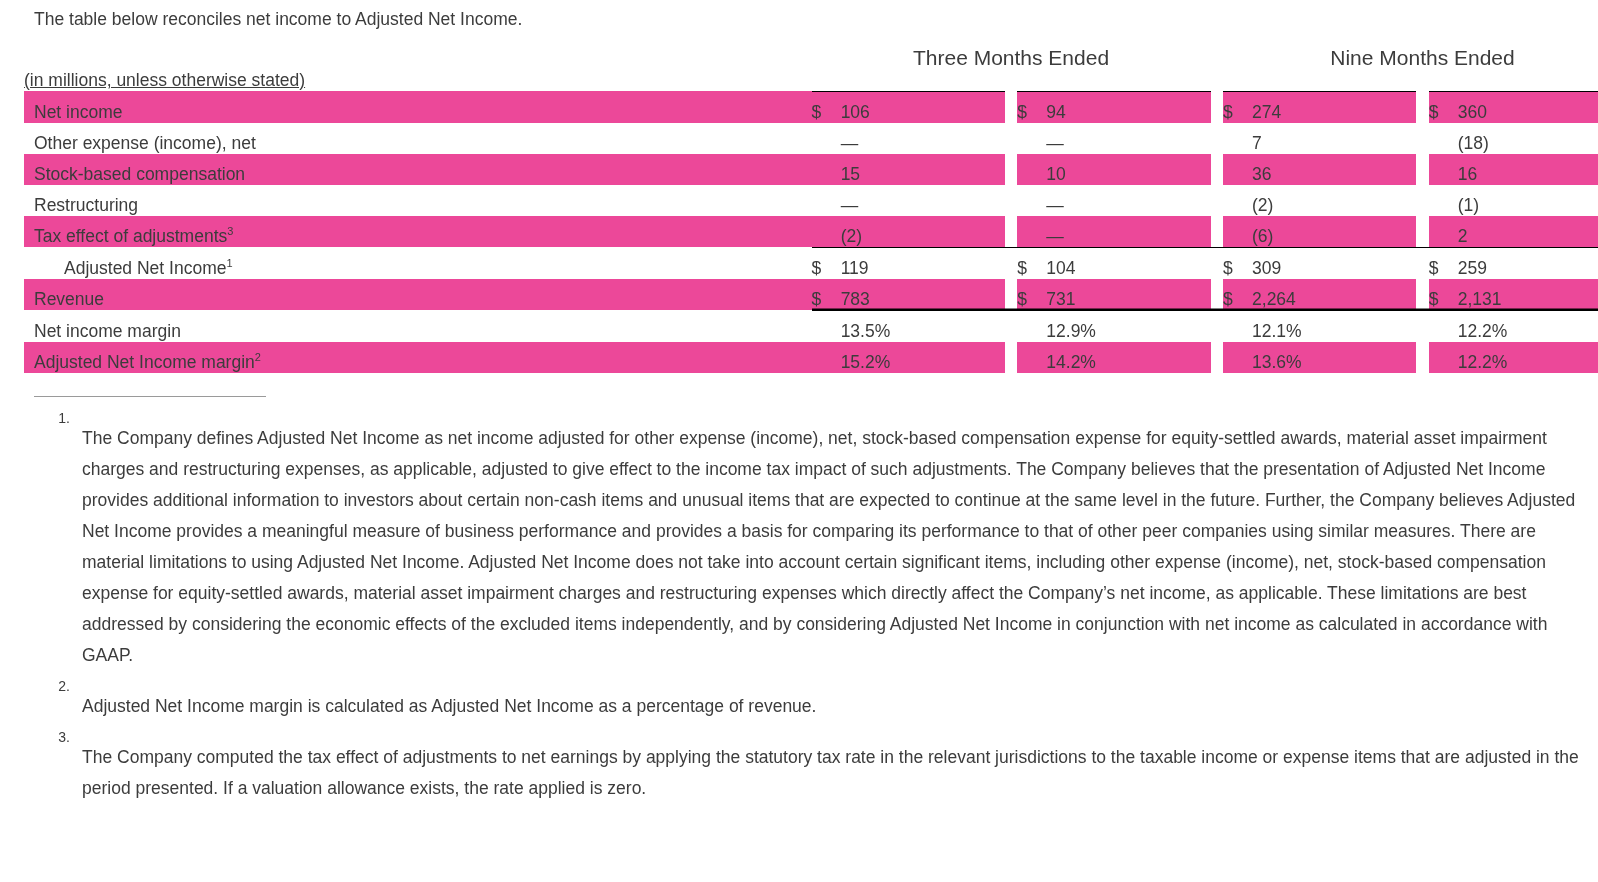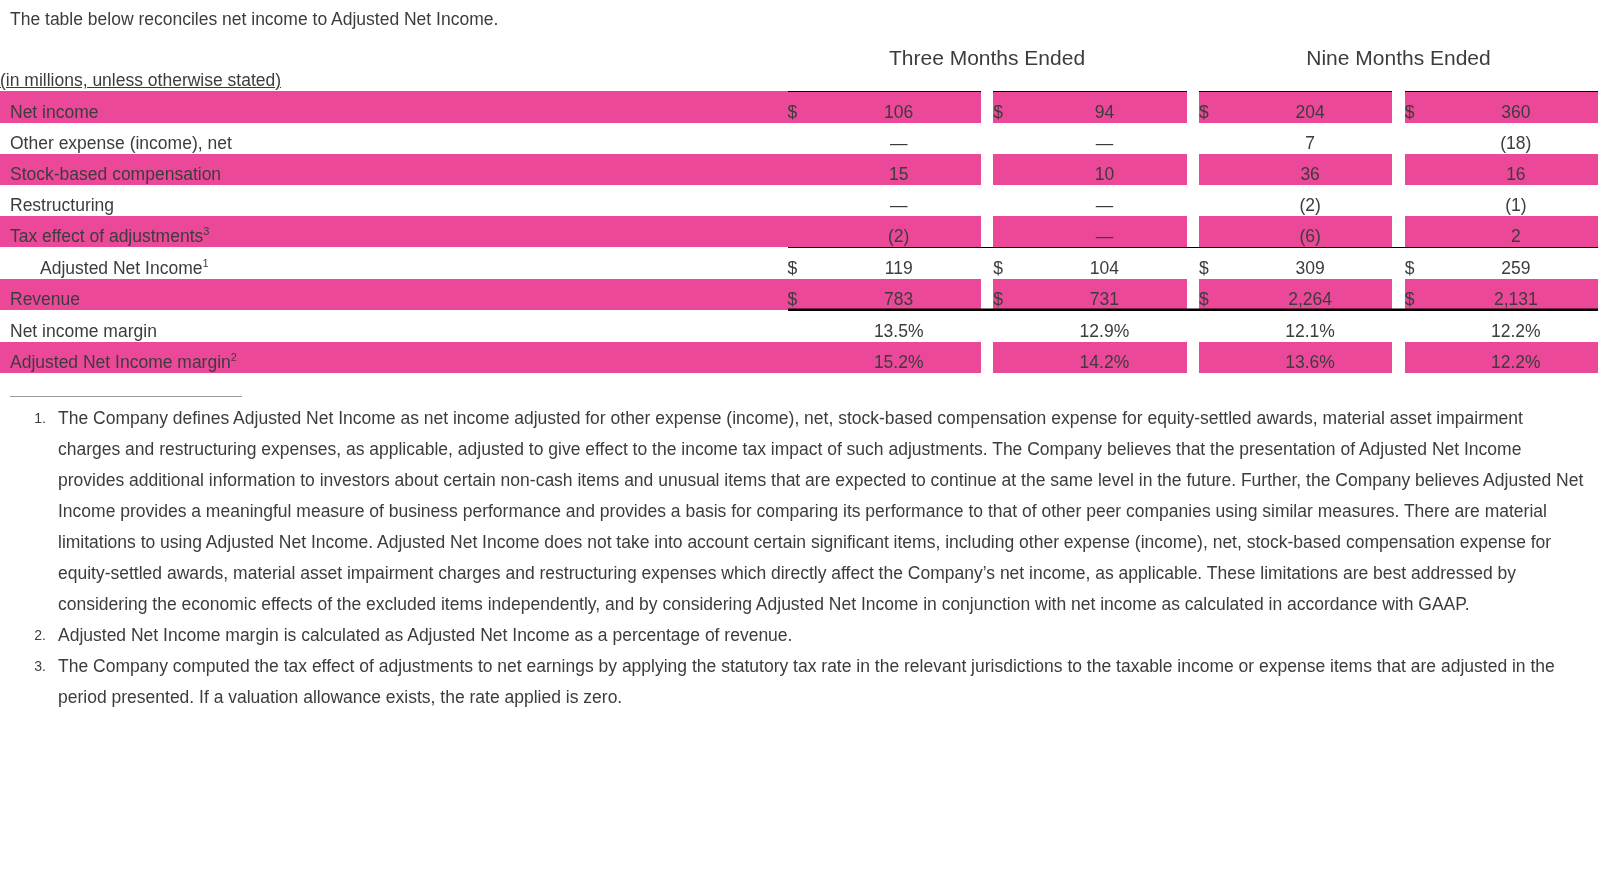--- a/index.html
+++ b/index.html
@@ -15,20 +15,21 @@
     color: #3c3c3c;
     font-size: 17.5px;
     overflow: hidden;
   }
 
   .page {
     position: relative;
     width: 1598px;
     height: 882px;
     box-sizing: border-box;
+    padding-left: 24px;
   }
 
   .intro {
     padding: 8px 0 0 10px;
     font-size: 17.5px;
     line-height: 22px;
     color: #3c3c3c;
   }
 
   
@@ -94,21 +95,21 @@
     white-space: nowrap;
   }
   tr.drow td.lbl.indent { padding-left: 40px; }
 
   td.cur {
     text-align: left;
     padding-left: 8px;
     white-space: nowrap;
   }
   td.val {
-    text-align: center;
+    text-align: left;
     padding-right: 8px;
     white-space: nowrap;
   }
 
   .shade { background: #ec4899; }
 
   .sup {
     font-size: 11px;
     vertical-align: super;
     line-height: 0;
@@ -147,20 +148,21 @@
     line-height: 31px;
     color: #3c3c3c;
     box-sizing: border-box;
   }
   .fn-body {
     flex: 1 1 auto;
     font-size: 17.5px;
     line-height: 31px;
     color: #3c3c3c;
     text-align: left;
+    margin-top: 20px;
   }
 </style>
 </head>
 <body>
 
 <div class="page">
 
   <div class="intro">The table below reconciles net income to Adjusted Net Income.</div>
 
   <table class="recon">
@@ -199,21 +201,21 @@
     <tbody id="table-body">
         <tr class="drow">
           <td class="lbl shade"><span>Net income</span></td>
           <td class="cur shade">$</td>
           <td class="val shade">106</td>
           <td class=""></td>
           <td class="cur shade">$</td>
           <td class="val shade">94</td>
           <td class=""></td>
           <td class="cur shade">$</td>
-          <td class="val shade">204</td>
+          <td class="val shade">274</td>
           <td class=""></td>
           <td class="cur shade">$</td>
           <td class="val shade">360</td>
         </tr>
         <tr class="drow">
           <td class="lbl"><span>Other expense (income), net</span></td>
           <td class="cur"></td>
           <td class="val">—</td>
           <td class=""></td>
           <td class="cur"></td>

